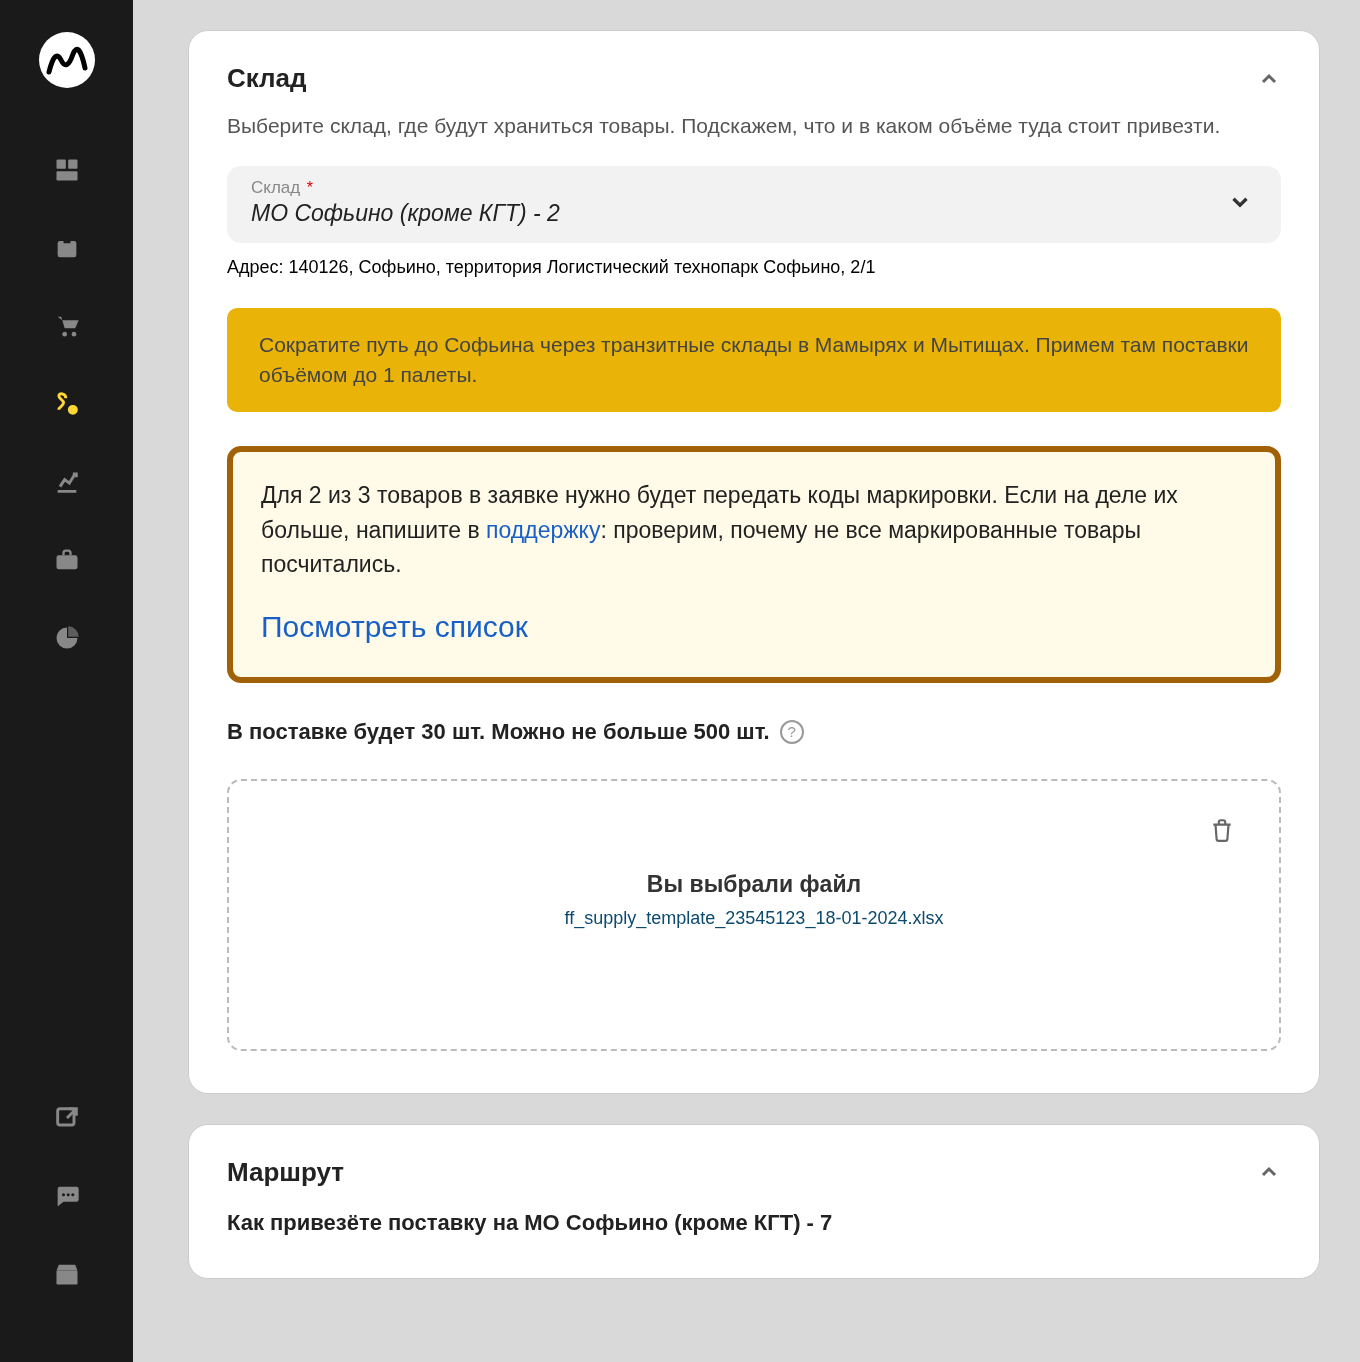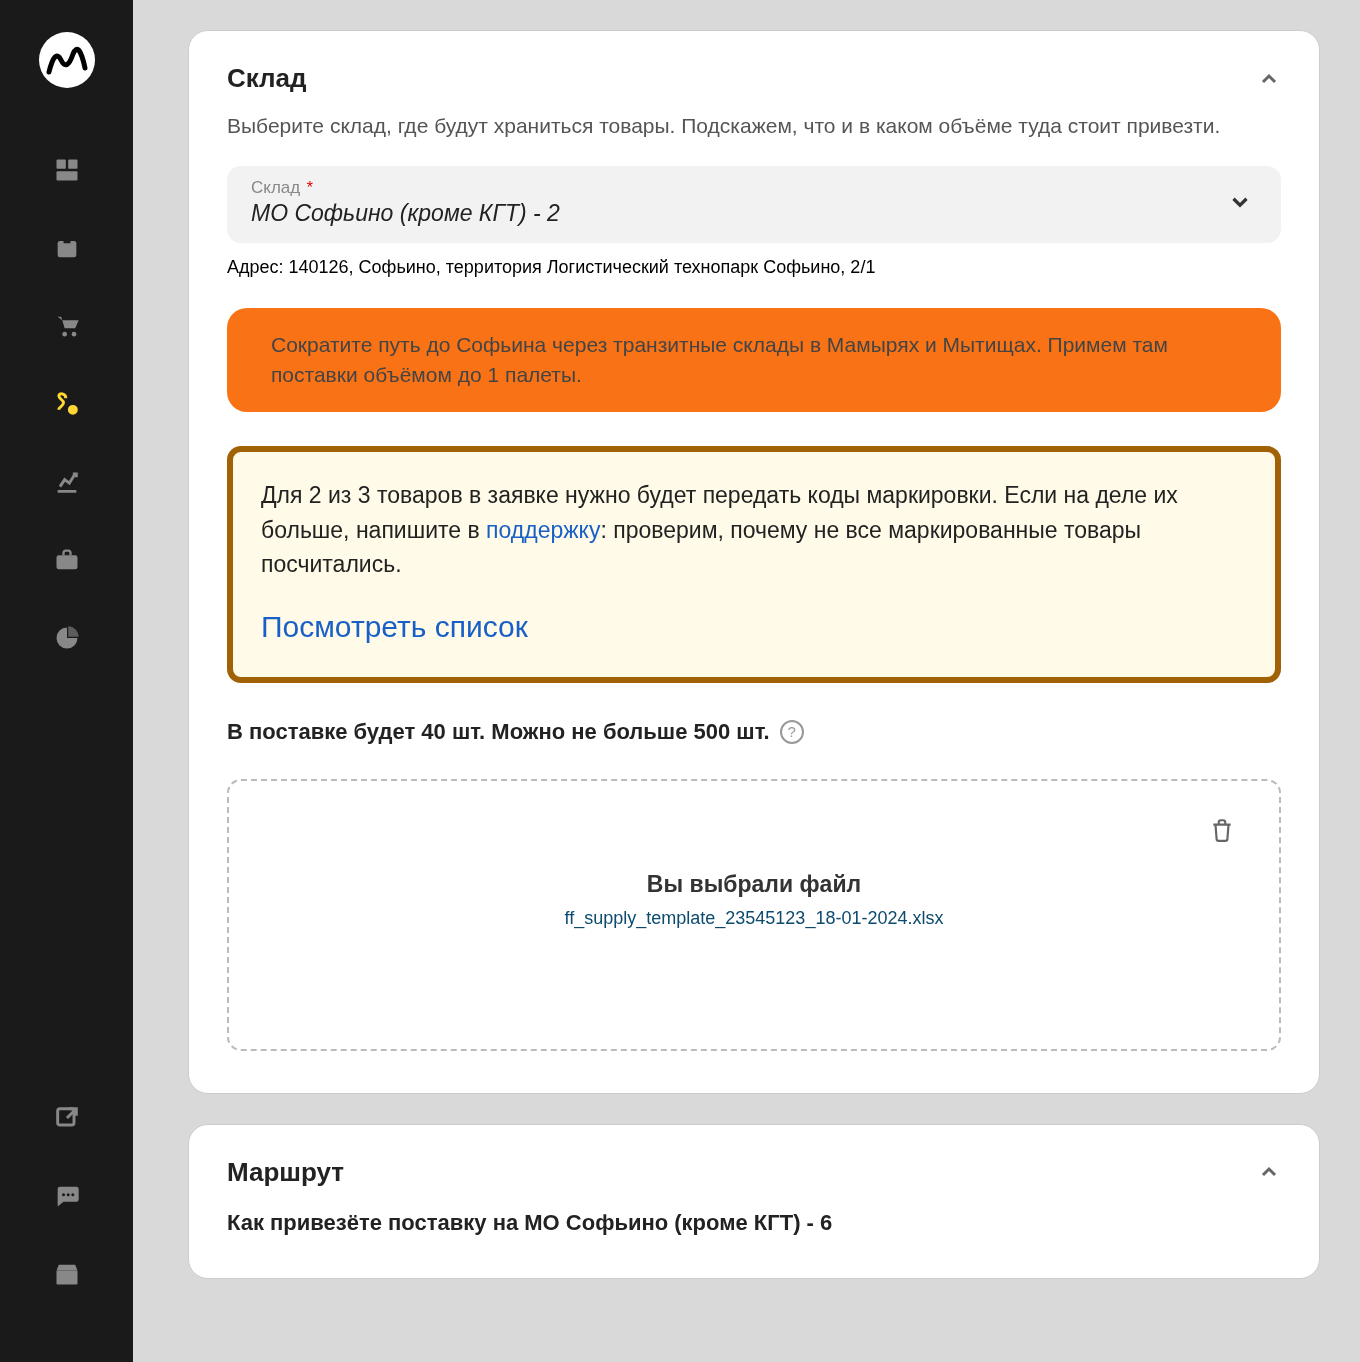--- a/index.html
+++ b/index.html
@@ -111,23 +111,23 @@
       transform: translateY(-50%);
       color: #333;
     }
     .select-chevron svg { width: 26px; height: 26px; }
     .address-text {
       font-size: 18px;
       color: #000000;
       margin-top: 14px;
     }
     .info-box {
-      background: #f97316;
-      border-radius: 20px;
-      padding: 22px 44px;
+      background: #eab308;
+      border-radius: 10px;
+      padding: 22px 32px;
       margin-top: 30px;
       font-size: 21px;
       color: #444;
       line-height: 1.45;
     }
     .highlight-box {
       background: #fffbe8;
       border: 6px solid #a16207;
       border-radius: 14px;
       padding: 26px 28px 28px 28px;
@@ -318,21 +318,21 @@
     <div class="info-box">Сократите путь до Софьина через транзитные склады в Мамырях и Мытищах. Примем там поставки объёмом до 1 палеты.</div>
 
     <div class="highlight-box">
       <span>Для 2 из 3 товаров в заявке нужно будет передать коды маркировки. Если на деле их больше, напишите в </span><a class="highlight-link">поддержку</a><span>:  проверим, почему не все маркированные товары посчитались.</span>
       <div>
         <a class="highlight-cta">Посмотреть список</a>
       </div>
     </div>
 
     <div class="stock-summary">
-      <span>В поставке будет 40 шт. Можно не больше 500 шт.</span>
+      <span>В поставке будет 30 шт. Можно не больше 500 шт.</span>
       <span class="help-icon">?</span>
     </div>
 
     <div class="dropzone">
       <div class="trash-icon">
         <svg viewBox="0 0 24 24" fill="none" stroke="currentColor" stroke-width="2">
             <path d="M4 7h16M9 7V5a2 2 0 012-2h2a2 2 0 012 2v2M6 7l1 13a2 2 0 002 2h6a2 2 0 002-2l1-13"></path>
           </svg>
       </div>
       <div class="dropzone-title">Вы выбрали файл</div>
@@ -342,15 +342,15 @@
 
   <div class="card card-dimmed">
     <div class="card-header">
       <div class="card-title">Маршрут</div>
       <div class="chevron">
         <svg viewBox="0 0 24 24" fill="none" stroke="currentColor" stroke-width="3">
             <path d="M6 15l6-6 6 6"></path>
           </svg>
       </div>
     </div>
-    <div class="route-question">Как привезёте поставку на МО Софьино (кроме КГТ) - 6</div>
+    <div class="route-question">Как привезёте поставку на МО Софьино (кроме КГТ) - 7</div>
   </div>
 </div>
 
 </body></html>

